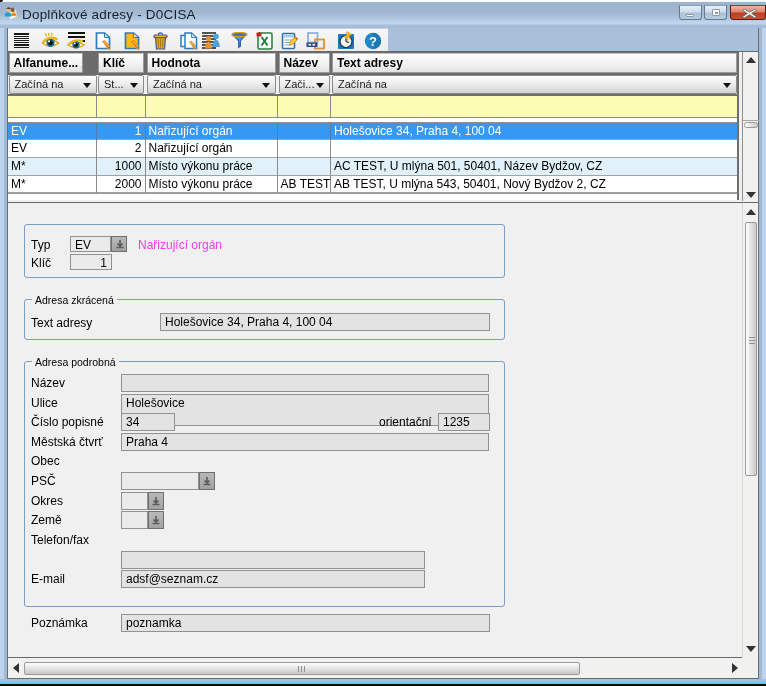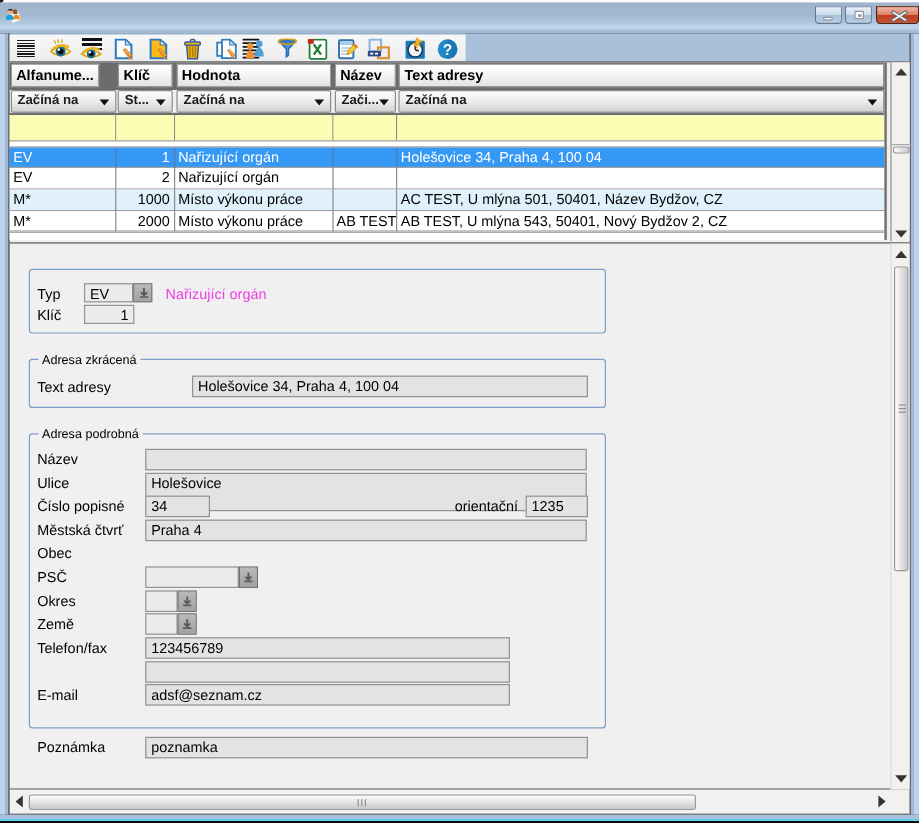--- a/index.html
+++ b/index.html
@@ -16,21 +16,21 @@
   background:linear-gradient(90deg,#6a6e72 0,#6a6e72 1px,#9fb8d3 1px,#a0b9d4 4px,#bdd4ec 4px,#bdd4ec 8px); }
 #bBottom { left:0; top:679px; width:766px; height:7px;
   background:linear-gradient(#a9c0da 0,#a9c0da 3.5px,#5fcfee 3.5px,#5fcfee 5.5px,#0b0b0b 5.5px); }
 
 #toolstrip { left:8px; top:28px; width:750px; height:24px; background:#a9c0db; }
 #toolbar { left:0; top:0; width:380px; height:24px; background:linear-gradient(#f7f7f7,#ececec); border-top:1px solid #c6d6e9; }
 .ticon { position:absolute; top:3px; }
 
 #grid { left:8px; top:51px; width:750px; height:151px; background:#f0f0f0; border-top:1.5px solid #66696d; }
 .hcell { position:absolute; top:1px; height:20px; background:linear-gradient(#ffffff,#f2f2f2 55%,#e2e2e2); border:1px solid #9a9a9a; border-top-color:#c5c5c5; border-radius:1px; font-weight:bold; font-size:12px; color:#000; line-height:19px; padding-left:4px; overflow:hidden; white-space:nowrap; }
-.fcell { position:absolute; top:23px; height:19px; background:linear-gradient(#fdfdfd,#ececec 50%,#d2d2d2); border:1px solid #8b8b8b; border-radius:2px; font-size:11px; color:#1a1a1a; line-height:17px; padding-left:5px; white-space:nowrap; overflow:hidden;font-weight:bold; }
+.fcell { position:absolute; top:23px; height:19px; background:linear-gradient(#fdfdfd,#ececec 50%,#d2d2d2); border:1px solid #8b8b8b; border-radius:2px; font-size:11px; color:#1a1a1a; line-height:17px; padding-left:5px; white-space:nowrap; overflow:hidden; }
 .fcell .arr { position:absolute; right:5px; top:7px; width:0; height:0; border-left:4px solid transparent; border-right:4px solid transparent; border-top:5px solid #111; }
 .ycell { position:absolute; top:43.5px; height:21.5px; background:#fdfcb4; border-right:1px solid #8a8a8a; }
 #yline { left:0; top:65px; width:729px; height:1px; background:#8a8a8a; }
 #wgap { left:0; top:66px; width:729px; height:5px; background:#ffffff; border-bottom:1px solid #909090; }
 .row { position:absolute; width:729px; height:17.7px; font-size:12px; line-height:17px; color:#000; border-bottom:1px solid #a2a2a2; }
 .row .c { position:absolute; top:0; height:18px; padding:0 3px; overflow:hidden; white-space:nowrap; border-right:1px solid #8c8c8c; }
 .row .num { text-align:right; }
 #gsb { left:734px; top:0; width:16px; height:149px; background:#f1f1f0; border-left:1px solid #8f8f8f; }
 
 #pane { left:8px; top:202px; width:750px; height:456px; background:#f0f0f0; border-top:1.5px solid #66696d; border-bottom:1px solid #66696d; }
@@ -54,20 +54,21 @@
   <svg class="abs" style="left:4px;top:5px" width="14" height="15" viewBox="0 0 14 15">
     <polygon points="4,7 11.5,4.5 13.5,12 6,14.5" fill="#f8f8f8" stroke="#c0c4c8" stroke-width="0.7"></polygon>
     <polygon points="11,7 13.3,11.5 11.8,12.2" fill="#f8c830"></polygon>
     <path d="M6.5,3.5 q1.8,-1.6 3.4,-0.3 l0.8,3.2 q-2,1 -3.6,0.2 z" fill="#8a5a28"></path>
     <circle cx="4.2" cy="4.6" r="2.1" fill="#e8b088"></circle>
     <path d="M1.9,4 q1,-2.3 4.4,-1.2 l-0.3,1.3 q-2,-1 -4.1,-0.1 z" fill="#1c1c22"></path>
     <path d="M0.8,11.5 q-0.3,-4 3.3,-4.2 q3.2,-0.2 3.5,4.2 z" fill="#18a0d8"></path>
     <path d="M7.2,11 q-0.2,-3.4 2.2,-3.6 q2.4,-0.2 2.8,3.4 z" fill="#f08818"></path>
   </svg>
   <div class="abs" style="left:0;top:0;width:3px;height:2px;background:#1a1a1a;border-radius:0 0 3px 0"></div>
+  <div class="abs" id="titletext">Doplňkové adresy - D0CISA</div>
   <div class="abs" style="left:678.5px;top:4.5px;width:23px;height:15.5px;background:linear-gradient(#e6eff8,#ccdcec 49%,#aac2d8 51%,#b6cde1);border:1px solid #66798d;border-top:1px solid #8ba0b4;border-radius:0 0 3.5px 3.5px">
     <div style="position:absolute;left:6px;top:8px;width:8.5px;height:3px;background:#fdfdfd;border:1px solid #8a98a6;border-radius:1px"></div>
   </div>
   <div class="abs" style="left:704px;top:4.5px;width:23px;height:15.5px;background:linear-gradient(#e6eff8,#ccdcec 49%,#aac2d8 51%,#b6cde1);border:1px solid #66798d;border-top:1px solid #8ba0b4;border-radius:0 0 3.5px 3.5px">
     <div style="position:absolute;left:7px;top:3.5px;width:7.5px;height:6.5px;background:#fdfdfd;border:1px solid #8a98a6;border-radius:1px"></div>
     <div style="position:absolute;left:9.5px;top:6px;width:3.5px;height:2px;background:#8a98a6"></div>
   </div>
   <div class="abs" style="left:729.5px;top:4.5px;width:36px;height:15.5px;background:linear-gradient(#eeb6a6,#dd8168 48%,#bc3f22 52%,#c94f32);border:1px solid #581e12;border-top:1px solid #7e4034;border-radius:0 0 3.5px 3.5px">
     <svg style="position:absolute;left:11px;top:2.5px" width="15" height="11" viewBox="0 0 15 11">
       <path d="M2.2,1 L7.5,4.2 L12.8,1 L14.3,2.5 L9.6,5.5 L14.3,8.5 L12.8,10 L7.5,6.8 L2.2,10 L0.7,8.5 L5.4,5.5 L0.7,2.5 Z" fill="#fdfdfd" stroke="#5f6c78" stroke-width="0.9"></path>
@@ -309,21 +310,20 @@
     </div>
     <div class="lbl" style="left:23px;top:310px">Země</div>
     <div class="inp lt" style="left:113px;top:308px;width:27px;height:18px"></div>
     <div class="cbtn" style="left:140px;top:308px;width:15.5px;height:18px">
       <svg width="14" height="15" viewBox="0 0 14 15" style="margin:1px 0 0 0">
           <path d="M7,3 L7,8 M4.5,6.5 L7,9 L9.5,6.5" stroke="#5a5a5a" stroke-width="1.6" fill="none"></path>
           <line x1="3.5" y1="10.5" x2="10.5" y2="10.5" stroke="#5a5a5a" stroke-width="1.4"></line>
         </svg>
     </div>
     <div class="lbl" style="left:23px;top:330px">Telefon/fax</div>
-    <div class="inp" style="left:113px;top:328px;width:304px;height:18px">123456789</div>
     <div class="inp" style="left:113px;top:347.5px;width:304px;height:18px"></div>
     <div class="lbl" style="left:23px;top:369px">E-mail</div>
     <div class="inp" style="left:113px;top:367px;width:304px;height:18px">adsf@seznam.cz</div>
 
     <div class="lbl" style="left:23px;top:413px">Poznámka</div>
     <div class="inp" style="left:113px;top:410.5px;width:369px;height:18px">poznamka</div>
     <div class="abs" id="psb">
       <div class="sbarr" style="left:3px;top:6px;border-left:5px solid transparent;border-right:5px solid transparent;border-bottom:6px solid #333"></div>
       <div class="sbthumb" style="left:2px;top:18.5px;width:12px;height:254px">
         <div style="position:absolute;left:2.5px;top:114px;width:6px;height:1px;background:#909090"></div>

